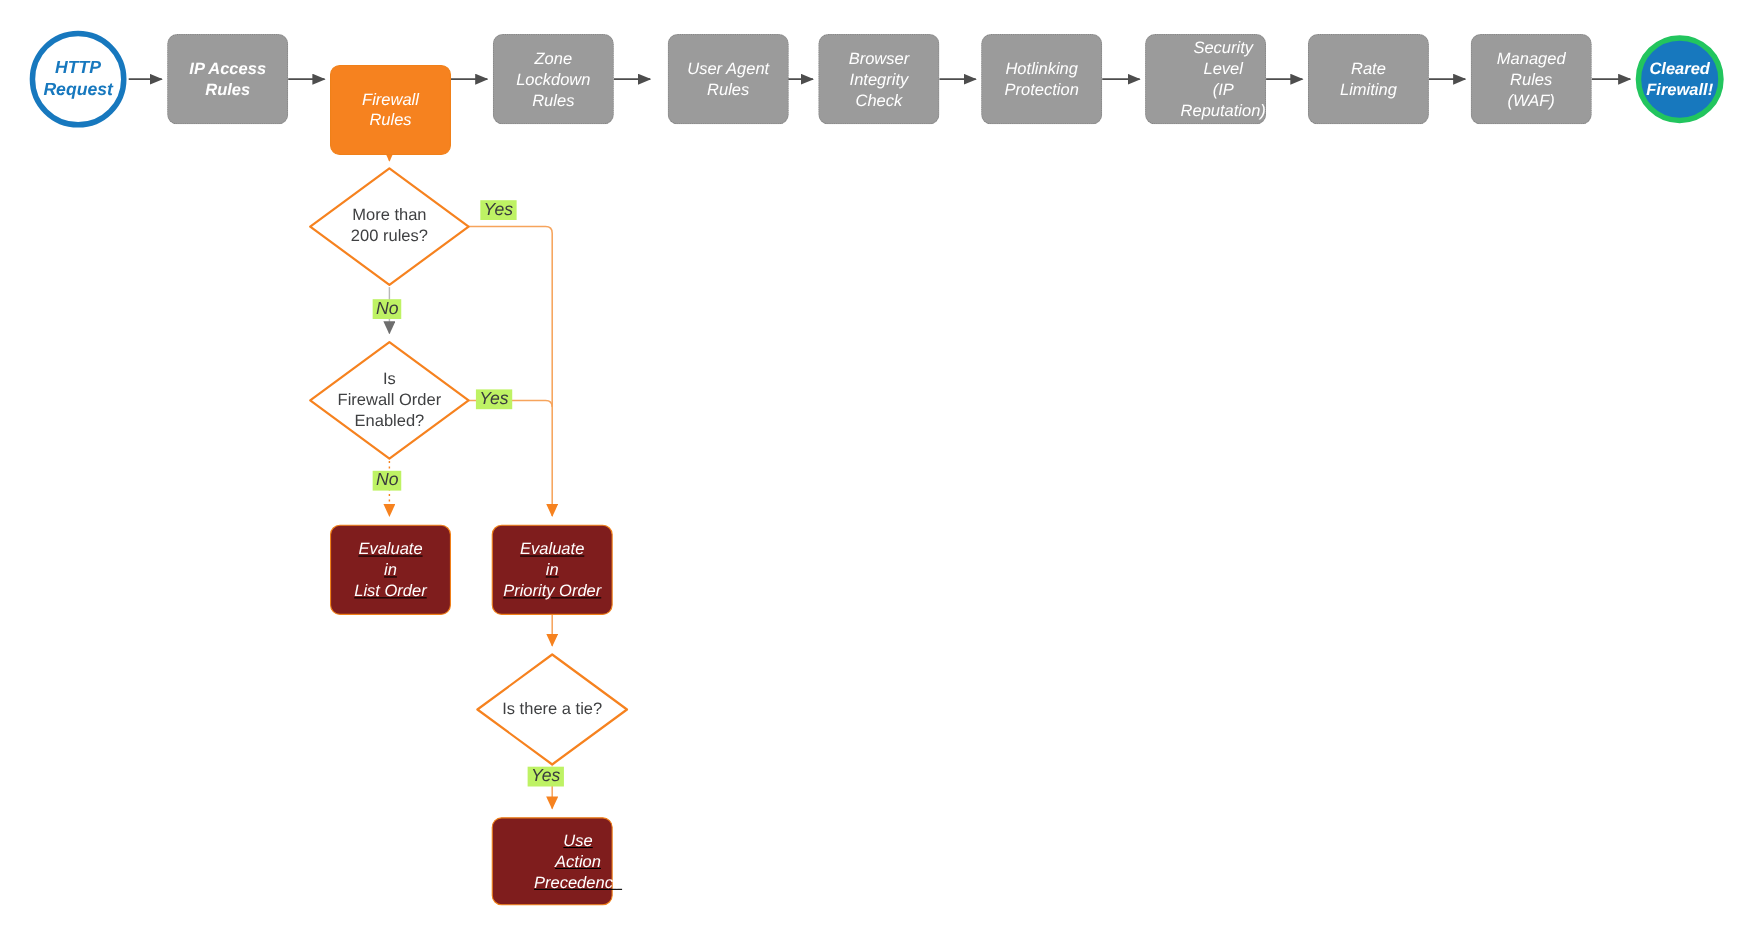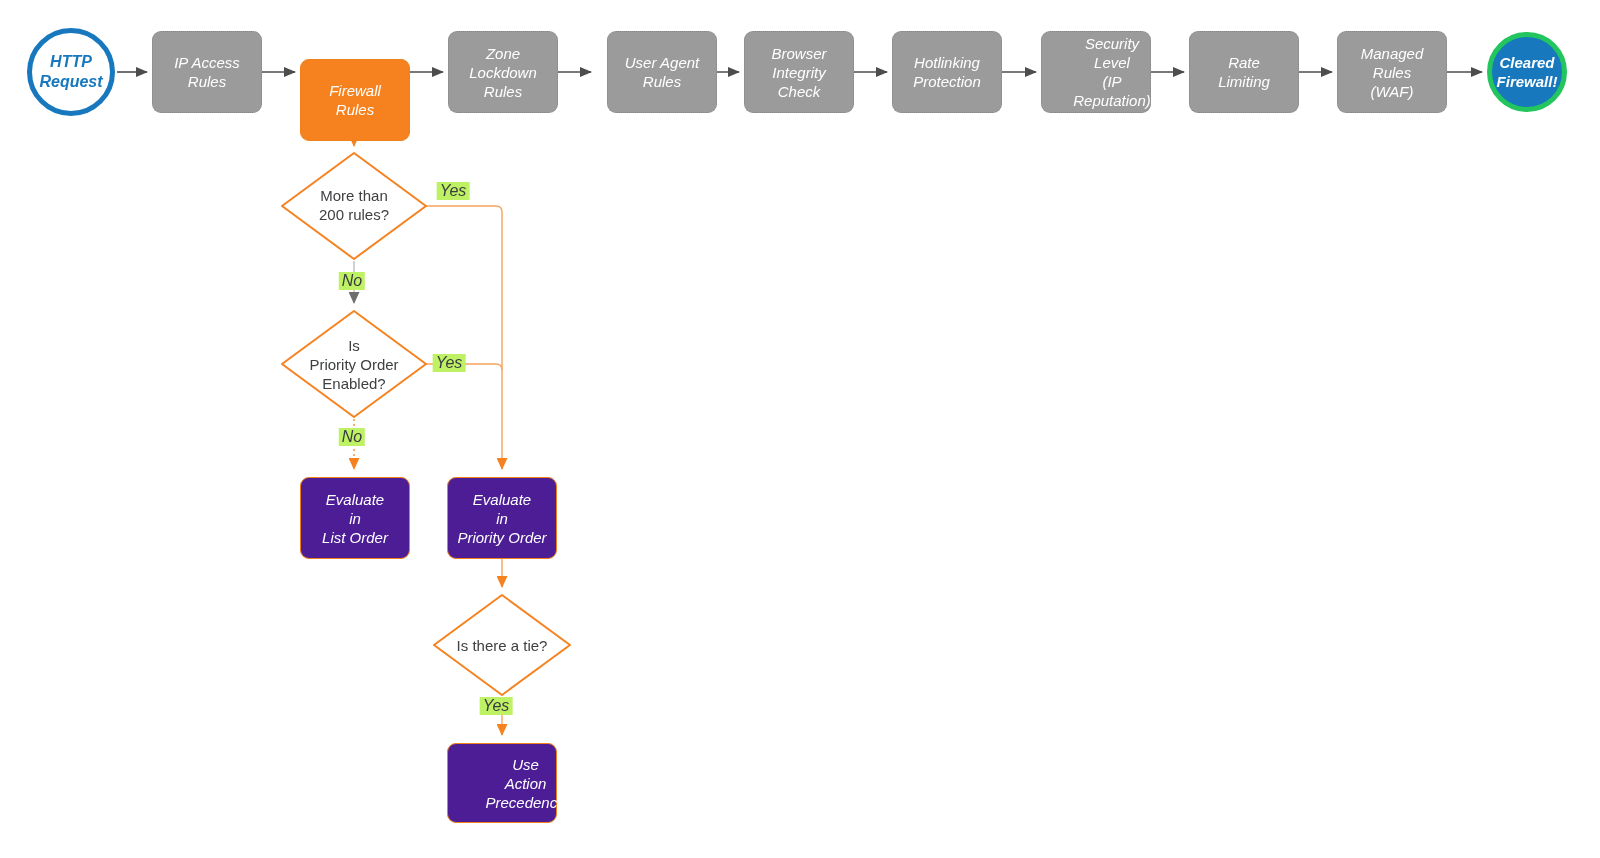--- a/index.html
+++ b/index.html
@@ -19,21 +19,21 @@
     width: 110px; height: 82px;
     border-radius: 9px;
   }
   .stage.gray { background: #9b9b9b; border: 1px dotted #868686; }
   .stage.orange { background: #f6821f; border: 1px solid #f08019; }
   .stage .label, .action .label {
     color: #ffffff; font-style: italic; font-size: 15px; line-height: 19px;
     white-space: pre-line;
   }
 
-  .action { width: 110px; height: 82px; border-radius: 9px; background: #4c1d95; border: 1px solid #f08019; }
+  .action { width: 110px; height: 82px; border-radius: 9px; background: #7f1d1d; border: 1px solid #f08019; text-decoration: underline; }
 
   .circle-node { border-radius: 50%; }
   .circle-node.start {
     left: 27px; top: 28px; width: 88px; height: 88px;
     background: #ffffff; border: 5px solid #1778be;
   }
   .circle-node.start .label {
     color: #1778be; font-weight: bold; font-style: italic; font-size: 16px; line-height: 20px; white-space: pre-line;
   }
   .circle-node.end {
@@ -108,21 +108,21 @@
       <polygon points="354,311 426,364 354,417 282,364"></polygon>
       <polygon points="502,595 570,645 502,695 434,645"></polygon>
     </g>
   </svg>
 
   <div class="node circle-node start">
     <div class="label">HTTP
 Request</div>
   </div>
 
-  <div class="node stage gray" style="left:152px; top:31px;">
+  <div class="node stage gray" style="left:152px; top:31px;font-weight:bold;">
     <div class="label">IP Access
 Rules</div>
   </div>
   <div class="node stage orange" style="left:300px; top:31px;margin-top:28px;">
     <div class="label">Firewall
 Rules</div>
   </div>
   <div class="node stage gray" style="left:448px; top:31px;">
     <div class="label">Zone
 Lockdown
@@ -157,21 +157,21 @@
   </div>
 
   <div class="node circle-node end">
     <div class="label">Cleared
 Firewall!</div>
   </div>
 
   <div class="diamond-label" style="left:354px; top:205px;">More than
 200 rules?</div>
   <div class="diamond-label" style="left:354px; top:364px;">Is
-Priority Order
+Firewall Order
 Enabled?</div>
   <div class="diamond-label" style="left:502px; top:645px;">Is there a tie?</div>
 
   <div class="edge-label" style="left:453px; top:191px;">Yes</div>
   <div class="edge-label" style="left:352px; top:281px;">No</div>
   <div class="edge-label" style="left:449px; top:363px;">Yes</div>
   <div class="edge-label" style="left:352px; top:437px;">No</div>
   <div class="edge-label" style="left:496px; top:706px;">Yes</div>
 
   <div class="node action" style="left:300px; top:477px;">

